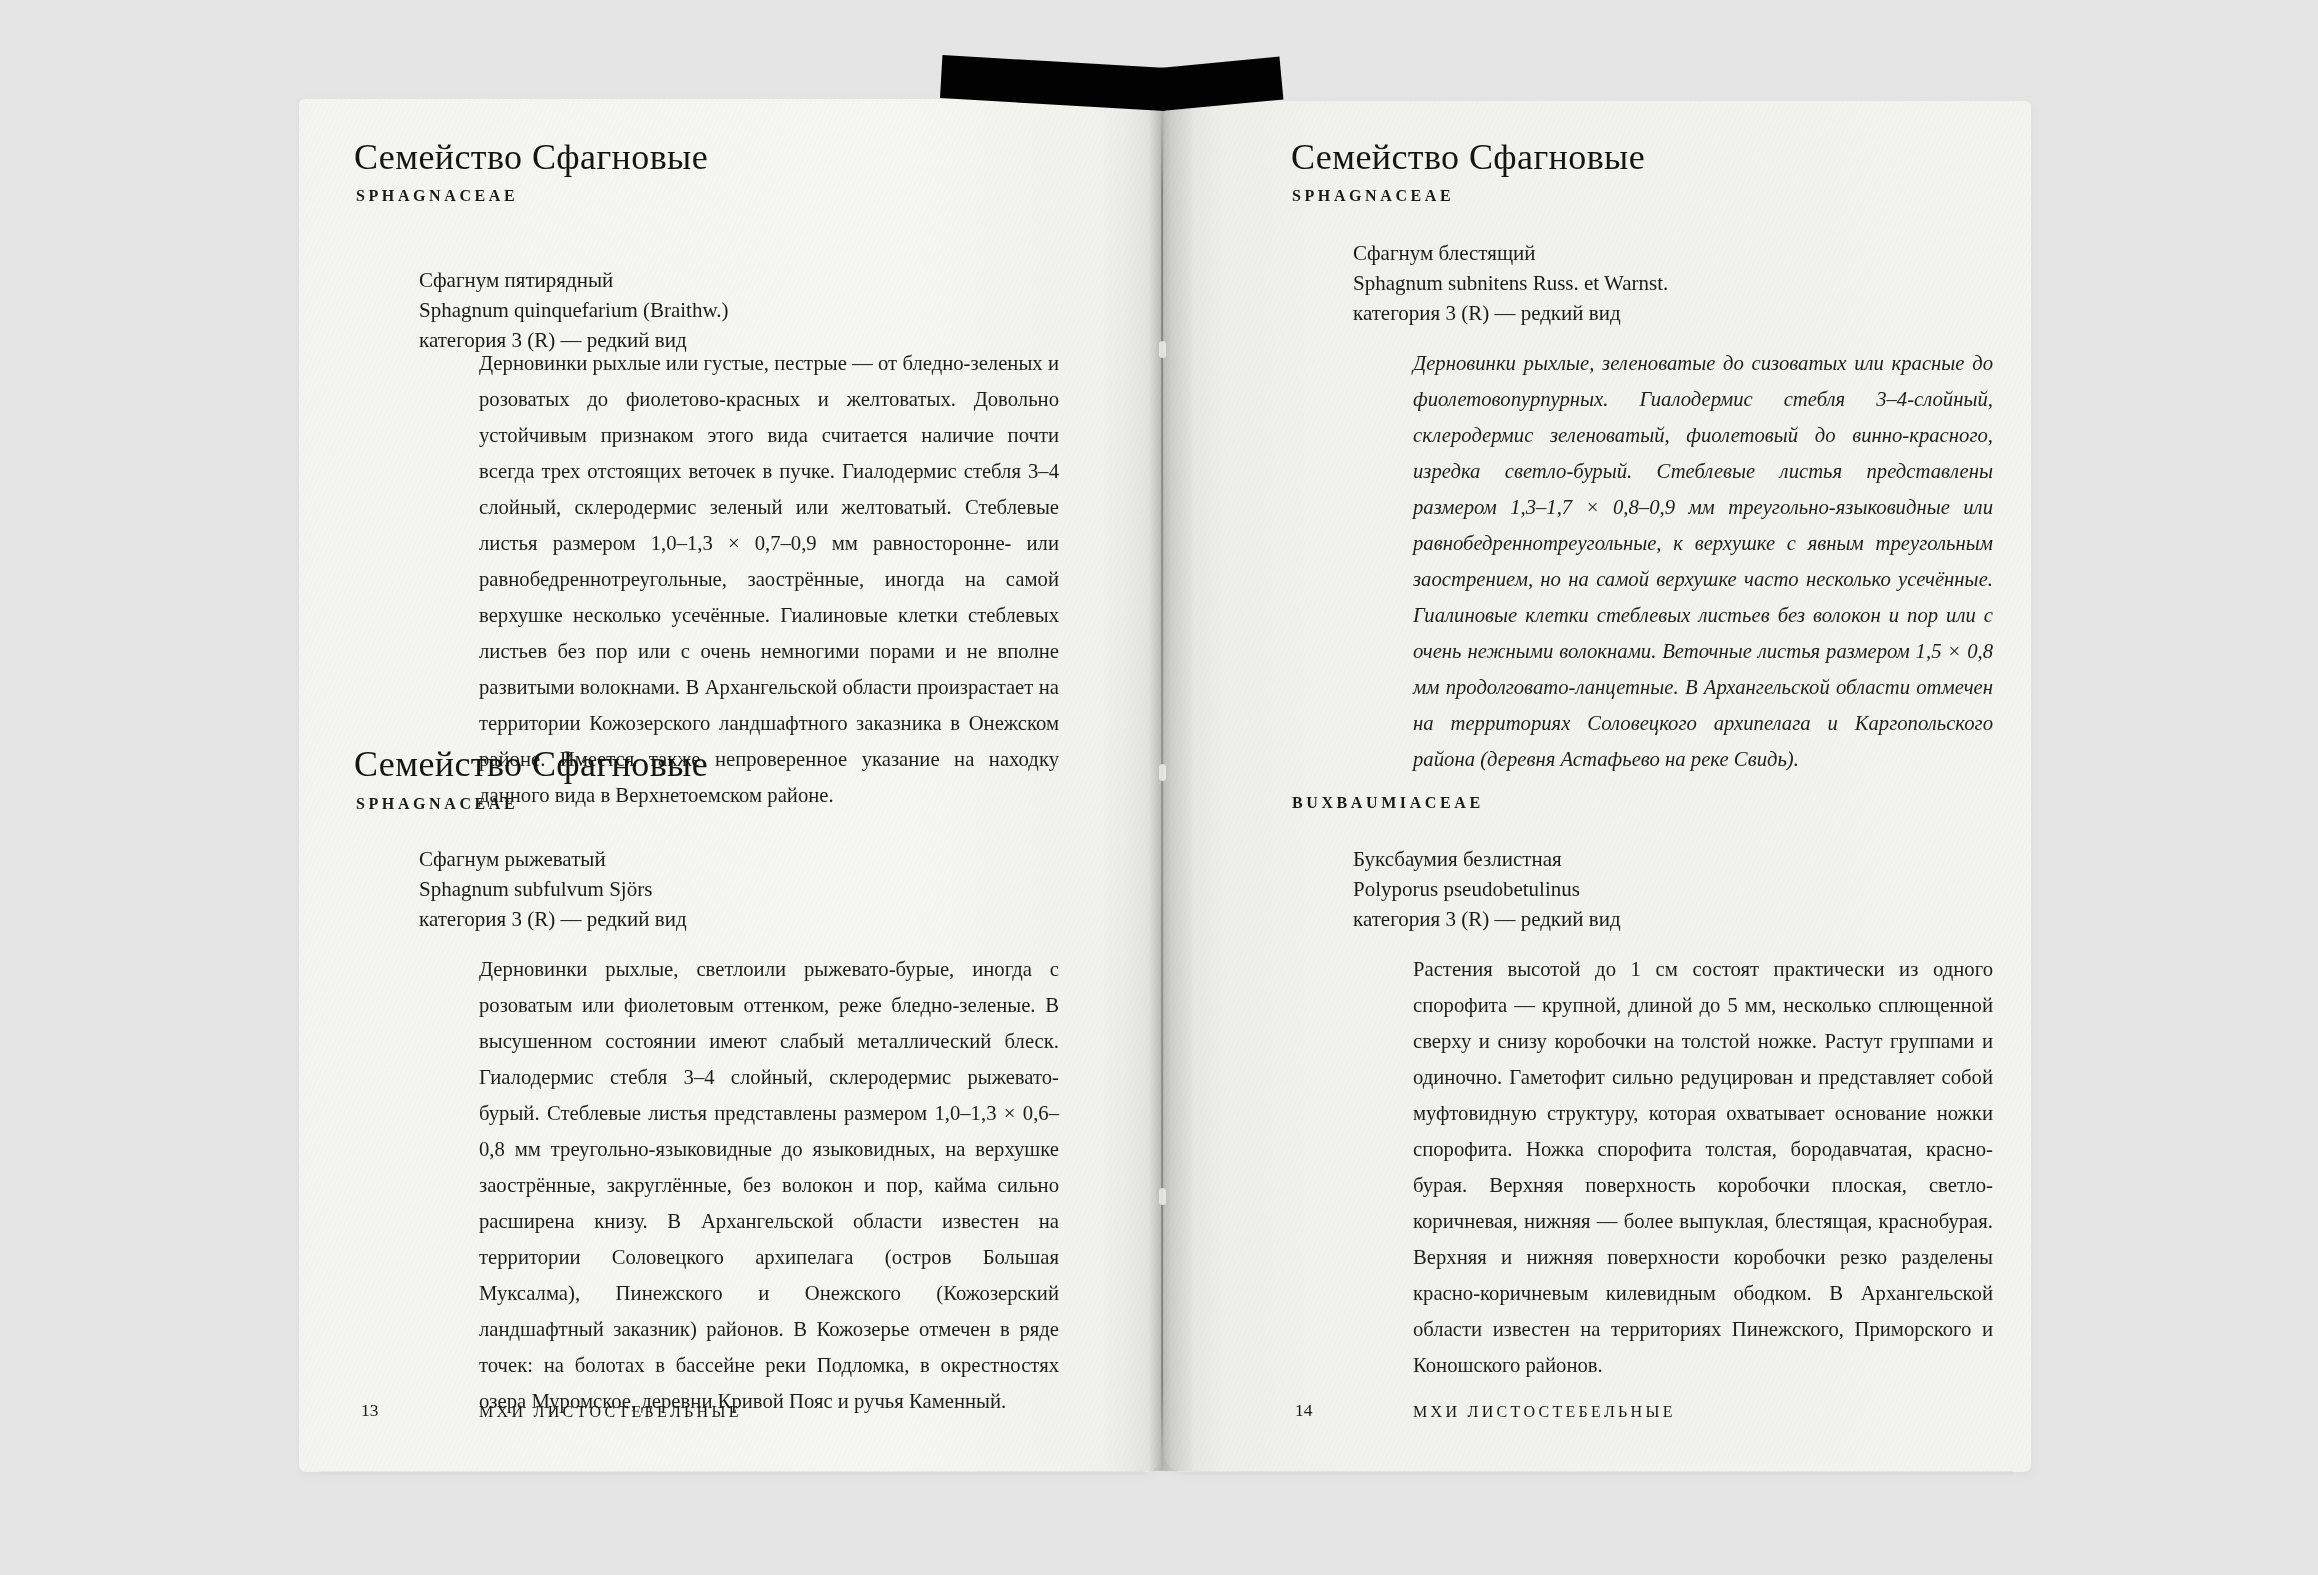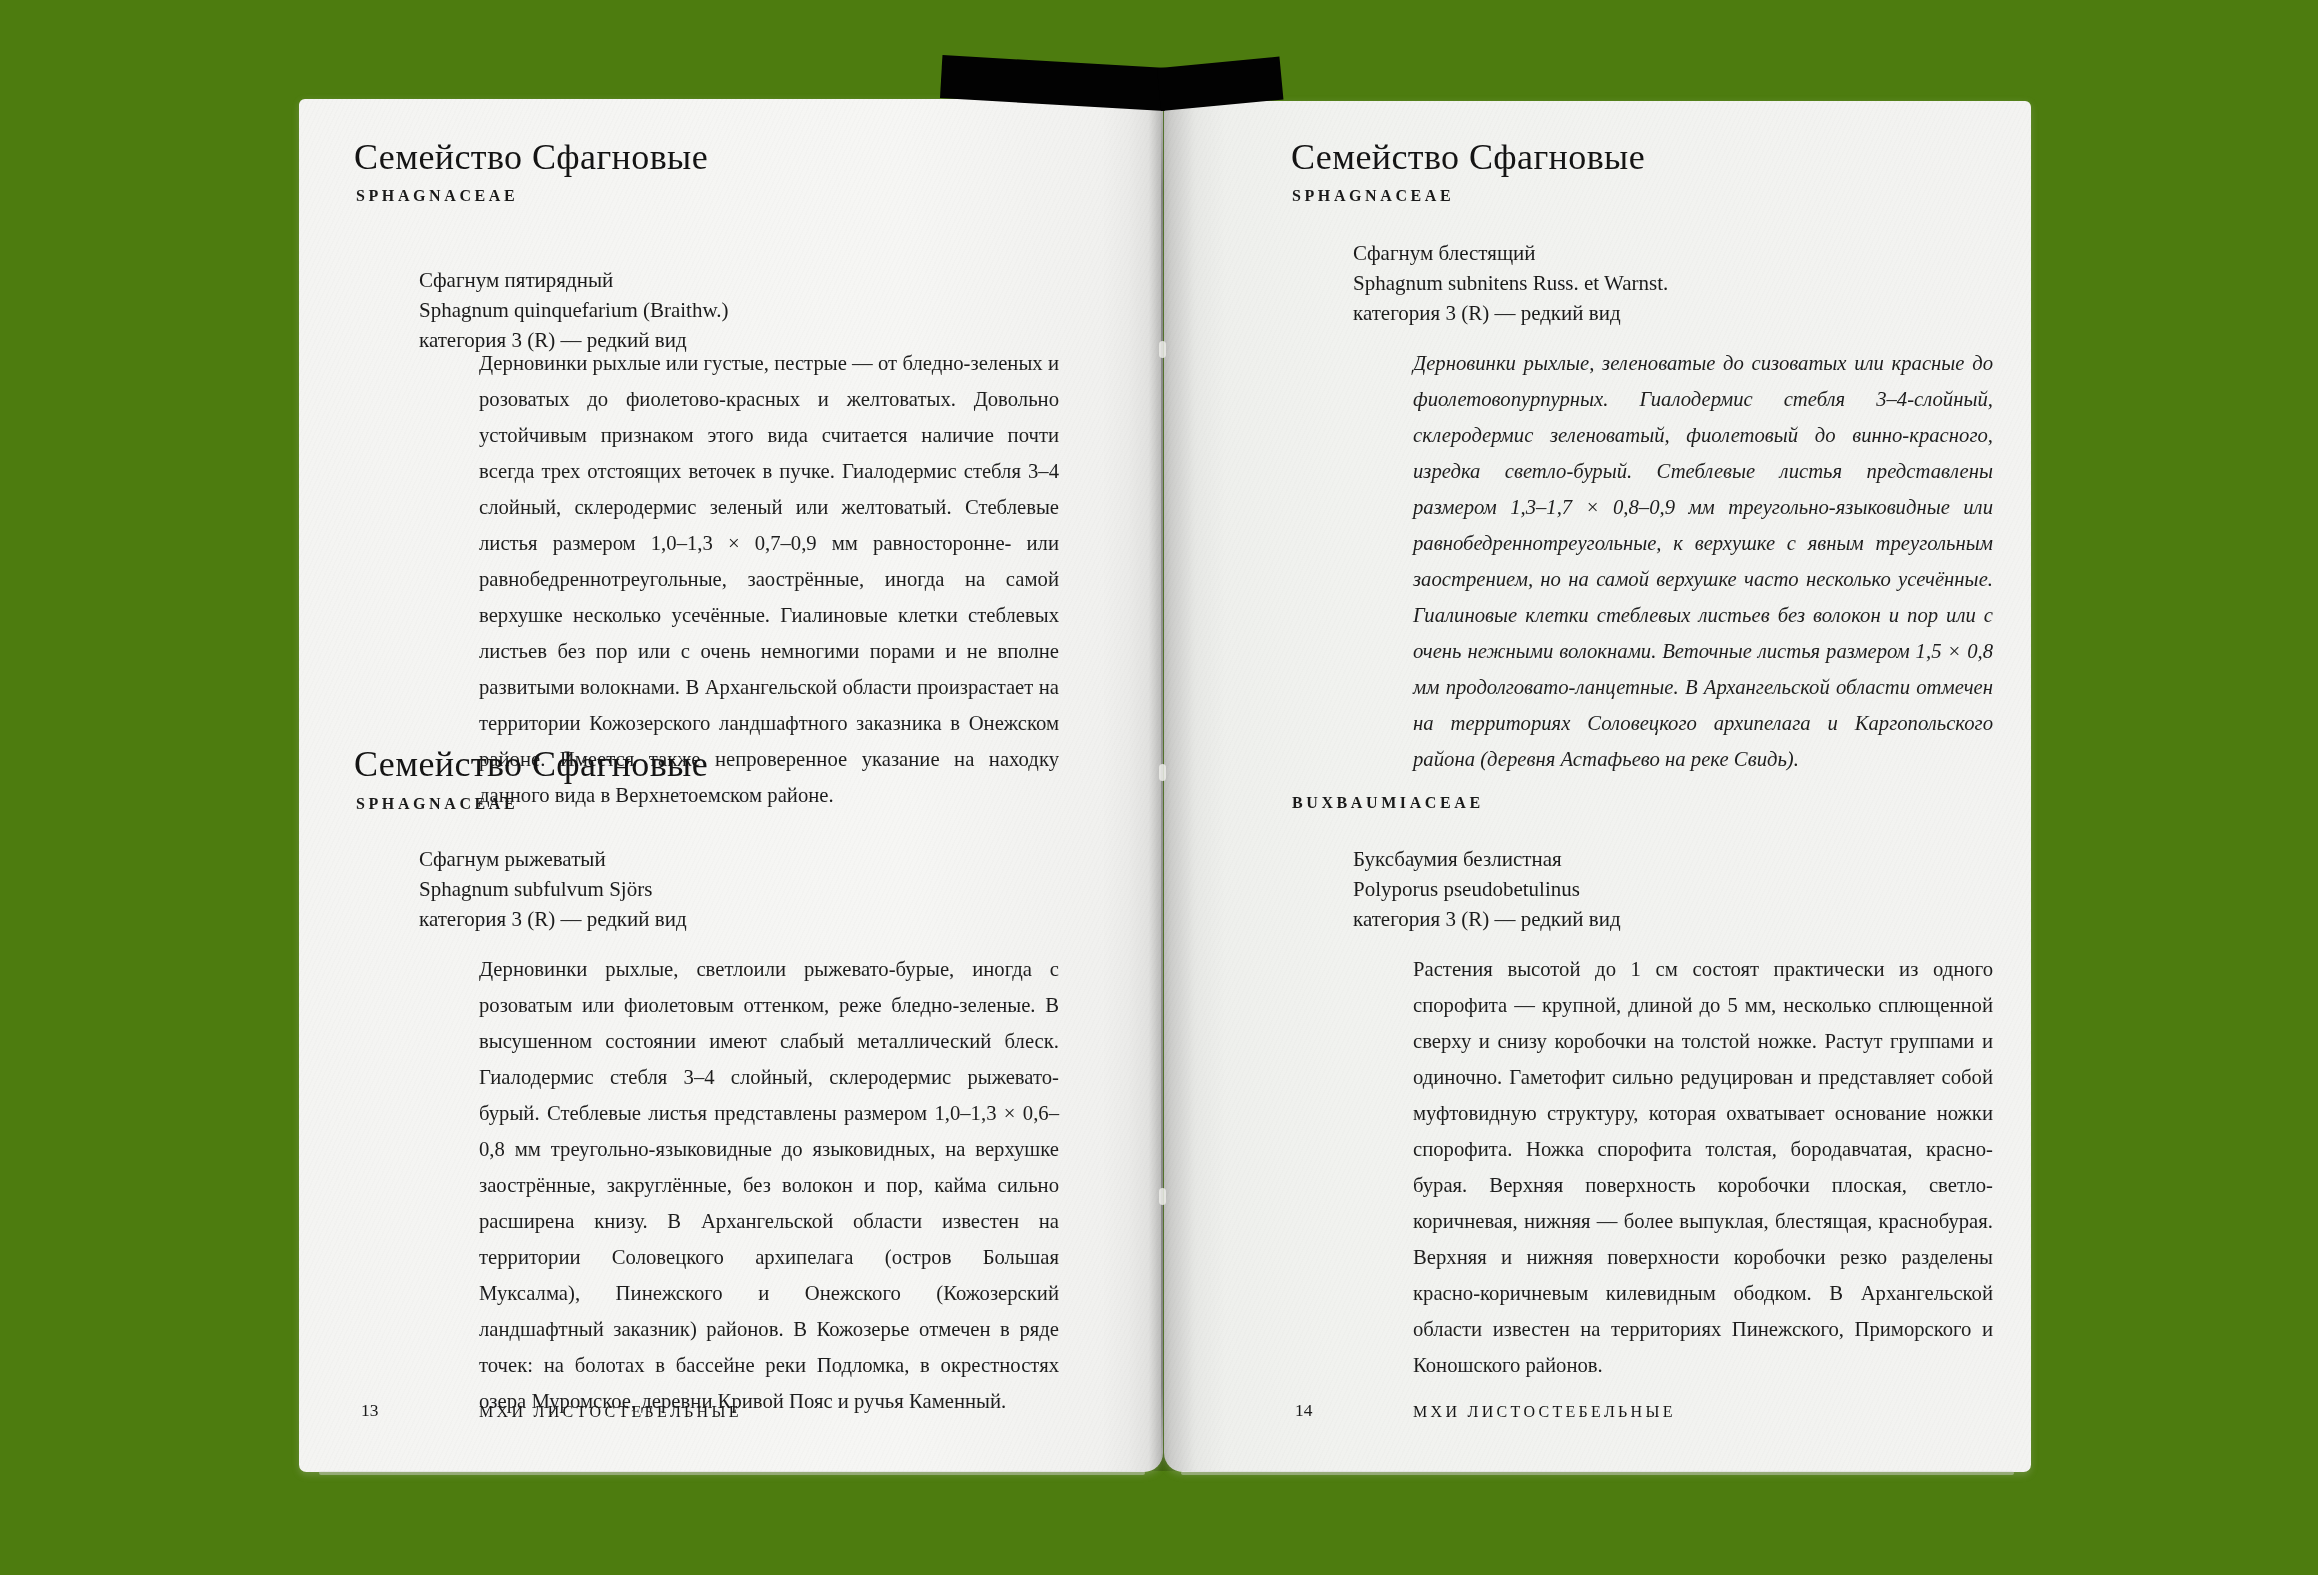--- a/index.html
+++ b/index.html
@@ -8,21 +8,21 @@
     width: 2319px;
     height: 1576px;
     background: #020202;
     overflow: hidden;
     font-family: "Liberation Serif", "DejaVu Serif", serif;
   }
   .stage {
     position: relative;
     width: 2319px;
     height: 1576px;
-    background: #4d7c0f;
+    background: #e5e5e5;
   }
   .page {
     position: absolute;
     color: #1c1c1c;
   }
   .page .paper-texture {
     position: absolute;
     inset: 0;
     background: repeating-linear-gradient(115deg, rgba(0,0,0,0.012) 0 1.4px, rgba(255,255,255,0.0) 1.4px 4.3px);
     pointer-events: none;

